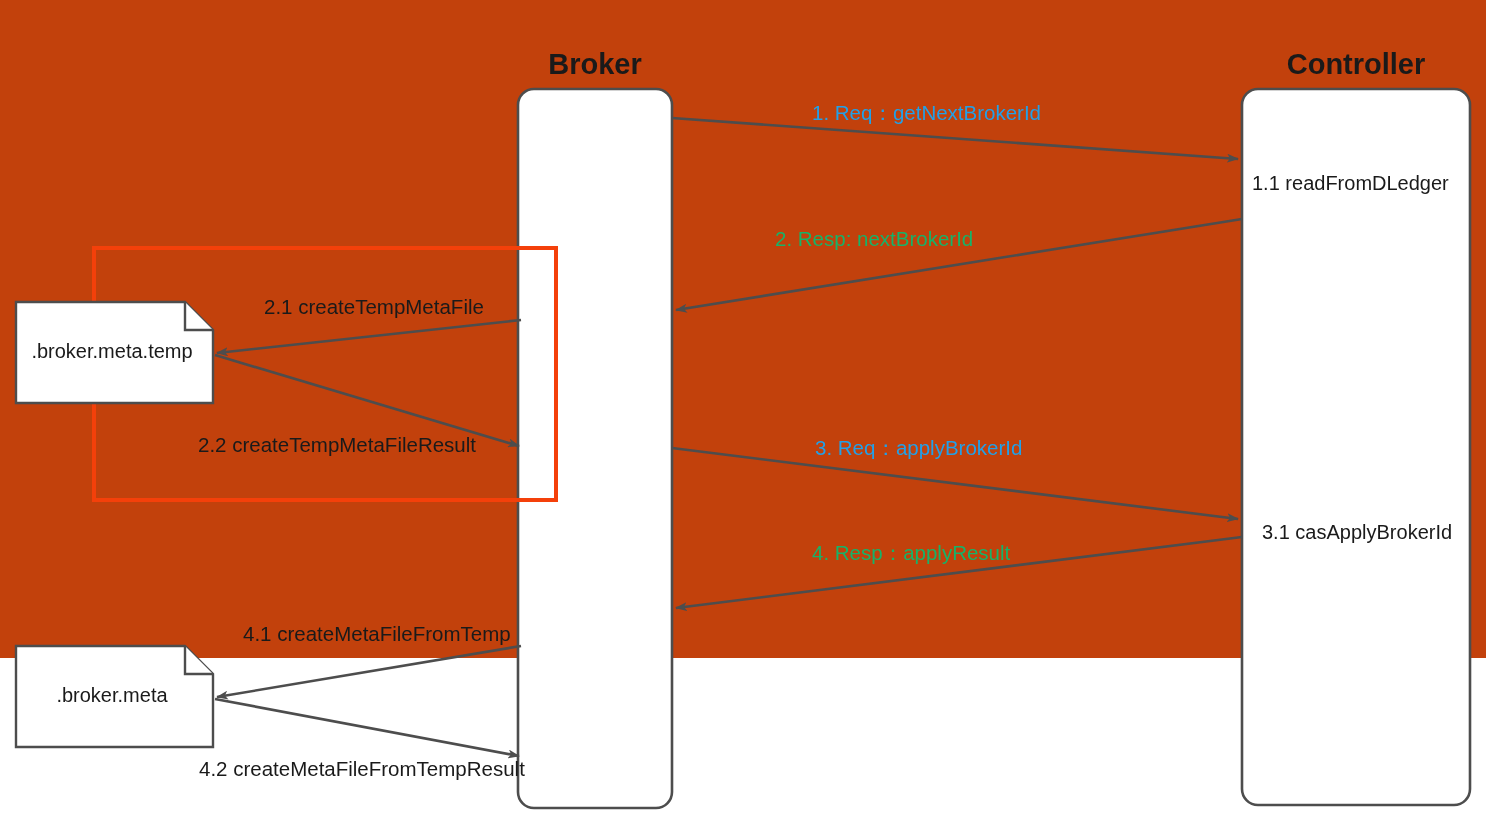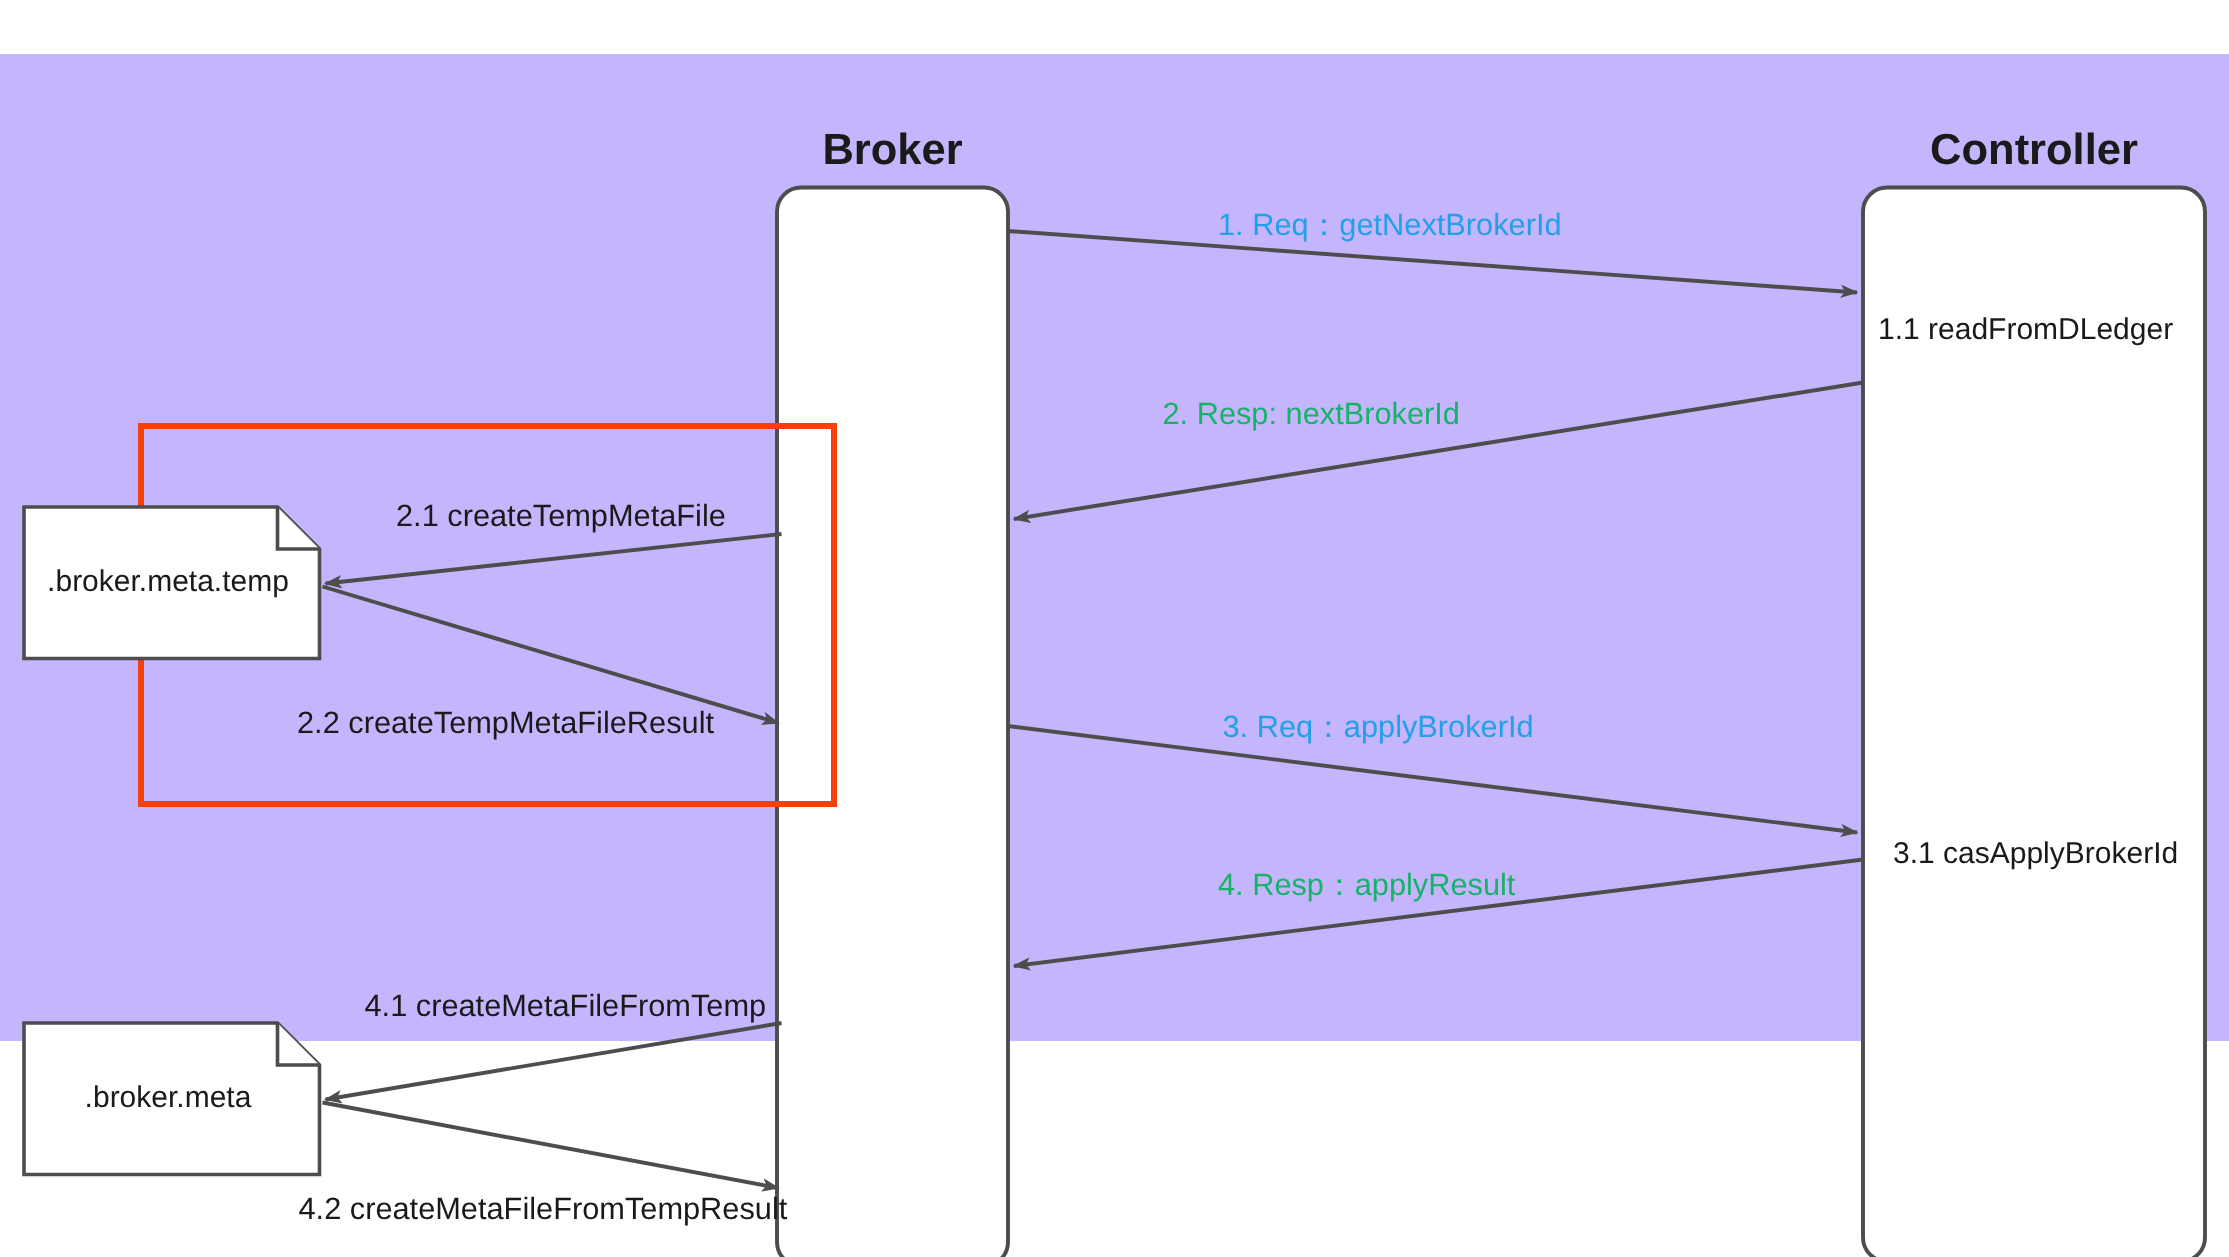--- a/index.html
+++ b/index.html
@@ -10,22 +10,21 @@
   body {
     width: 1486px;
     height: 838px;
     overflow: hidden;
     font-family: "Liberation Sans", sans-serif;
   }
   #diagram-root {
     position: relative;
     width: 1486px;
     height: 658px;
-    background: #c4b5fd;
-    margin-top: 36px;
+    background: #c2410c;
   }
   svg#diagram {
     display: block;
     width: 1486px;
     height: 838px;
   }
   .lifeline-box {
     fill: #ffffff;
     stroke: #4d4d4d;
     stroke-width: 2.6;

